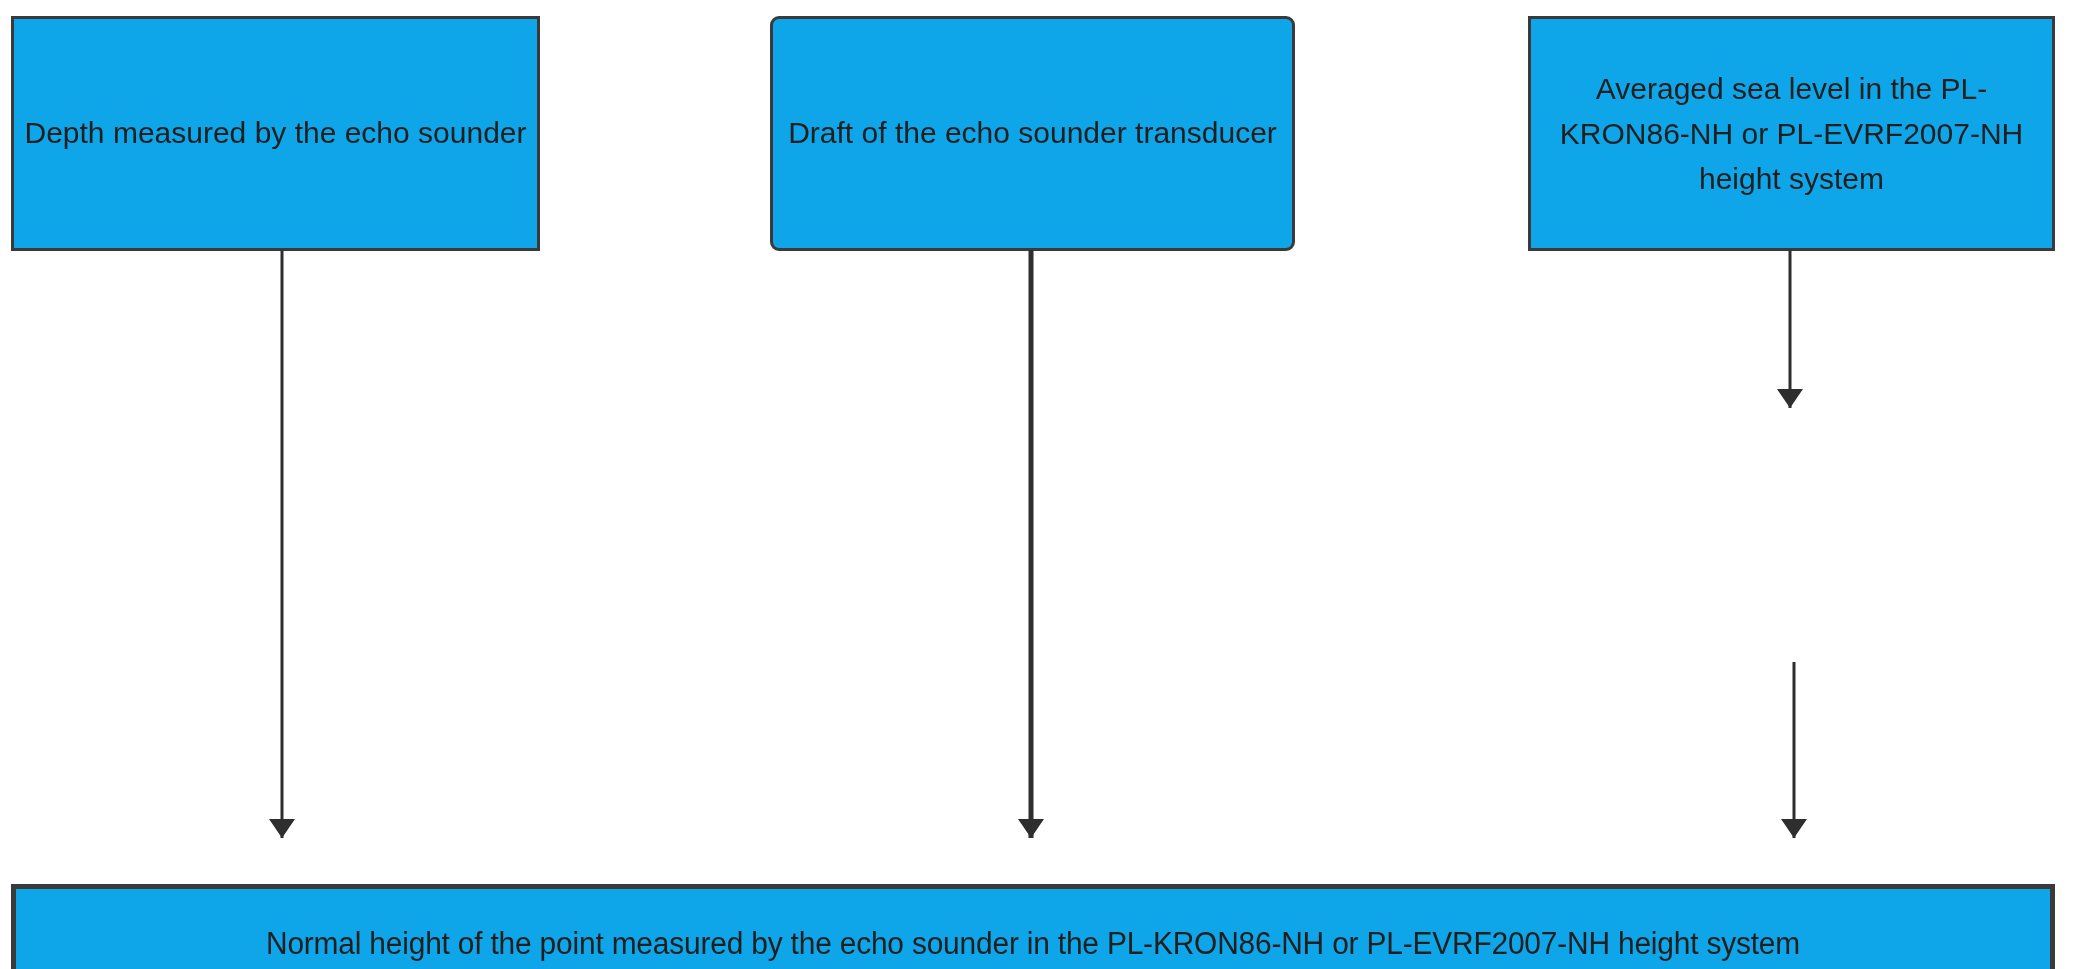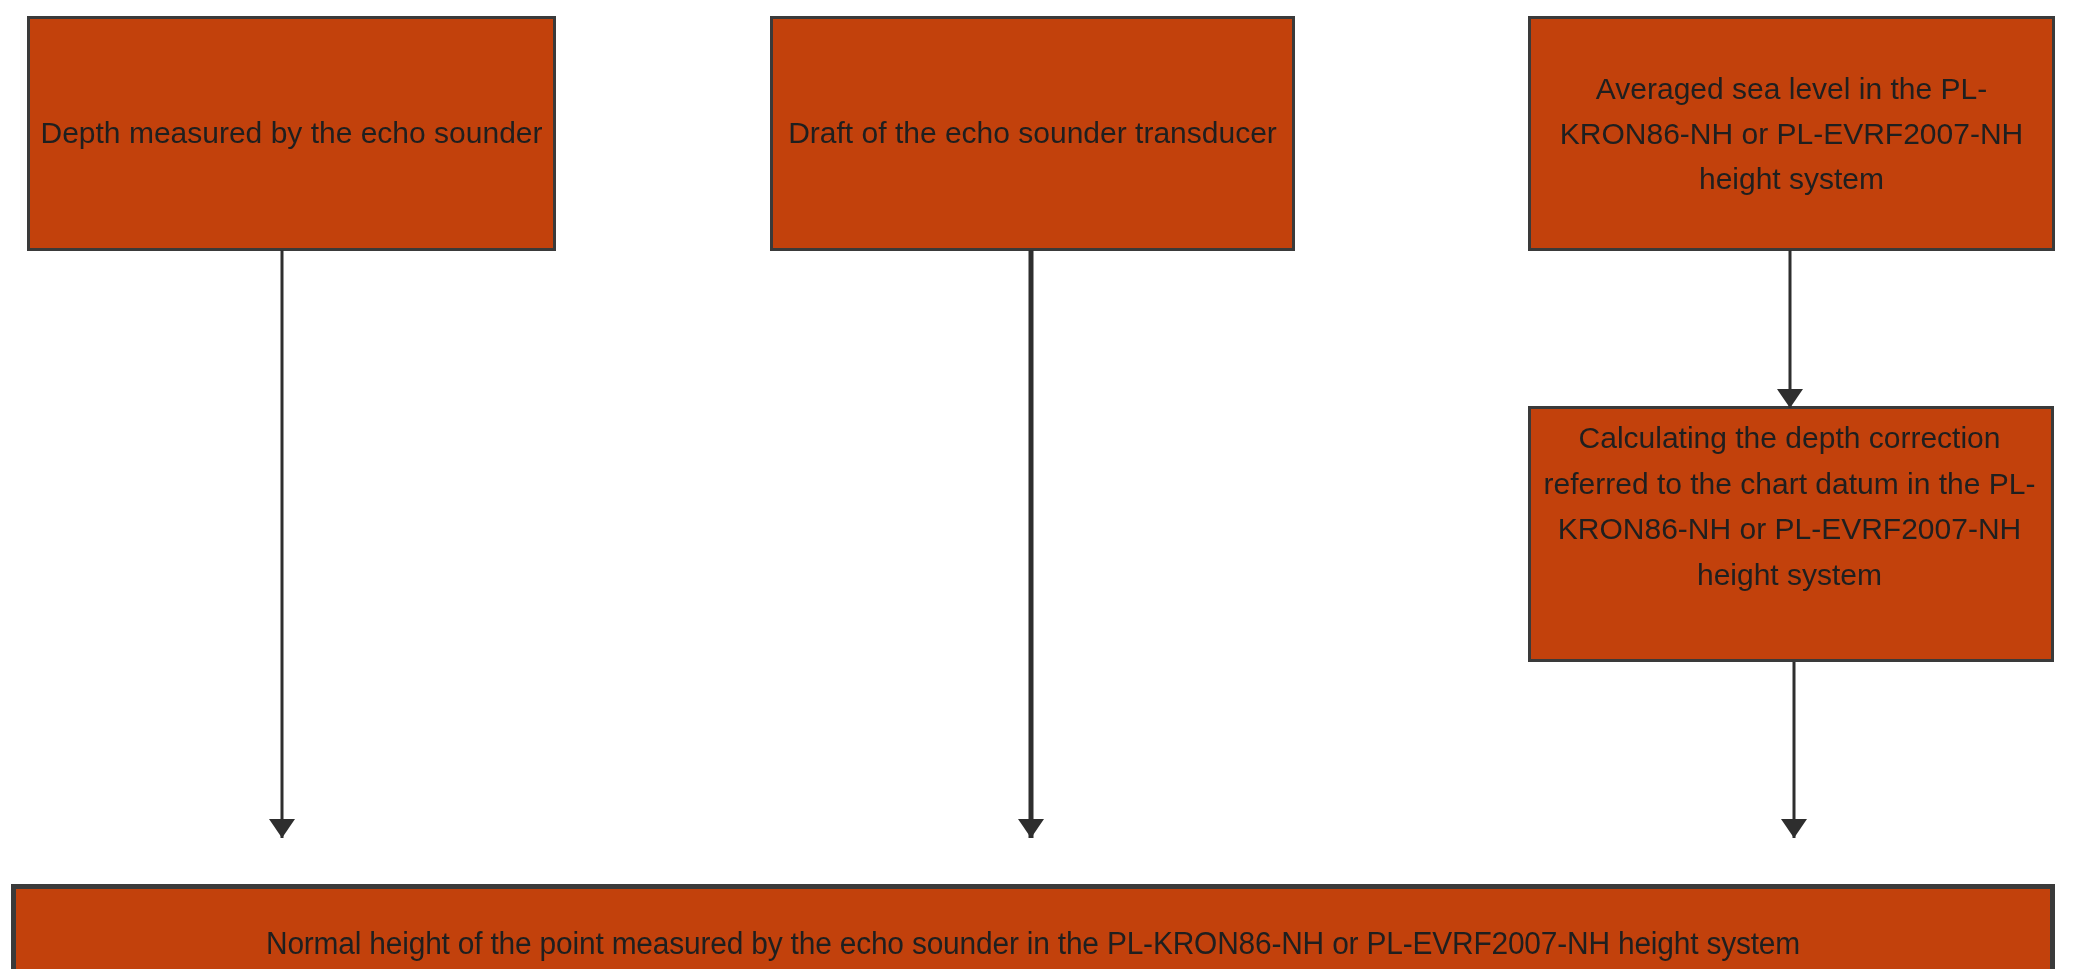--- a/index.html
+++ b/index.html
@@ -17,41 +17,41 @@
     height: 969px;
     background: #ffffff;
     overflow: hidden;
   }
 
   
   .node {
     position: absolute;
     box-sizing: border-box;
     border: 3px solid #3a3a3a;
-    background: #c2410c;
+    background: #0ea5e9;
     display: flex;
     align-items: center;
     justify-content: center;
     text-align: center;
   }
   .node .node-text {
     display: block;
     width: 100%;
     line-height: 1.42;
     font-size: 30px;
     color: #1f1f1f;
     white-space: pre-line;
   }
 
   
   #node-depth {
-    left: 11px;  top: 16px;  width: 529px;  height: 235px; margin-left: 16px;
+    left: 11px;  top: 16px;  width: 529px;  height: 235px;
   }
   #node-draft {
-    left: 770px; top: 16px;  width: 525px;  height: 235px;
+    left: 770px; top: 16px;  width: 525px;  height: 235px; border-radius: 9px;
   }
   #node-sealevel {
     left: 1528px; top: 16px; width: 527px; height: 235px;
   }
   #node-sealevel .node-text {
     line-height: 1.50;
   }
 
   
   #node-calc {
@@ -129,23 +129,20 @@
   </div>
 
   <div class="node" id="node-draft">
     <span class="node-text">Draft of the echo sounder transducer</span>
   </div>
 
   <div class="node" id="node-sealevel">
     <span class="node-text">Averaged sea level  in the PL-KRON86-NH or PL-EVRF2007-NH height system</span>
   </div>
 
-  <div class="node" id="node-calc">
-    <span class="node-text">Calculating the depth correction referred to the chart datum in the PL-KRON86-NH or PL-EVRF2007-NH height system</span>
-  </div>
 
   <div class="node" id="node-result">
     <span class="node-text">Normal height of the point measured by the echo sounder in the PL-KRON86-NH or PL-EVRF2007-NH height system</span>
   </div>
 
   <div class="connector" id="conn-depth-result">
     <span class="conn-line"></span>
     <span class="conn-head"></span>
   </div>
 

